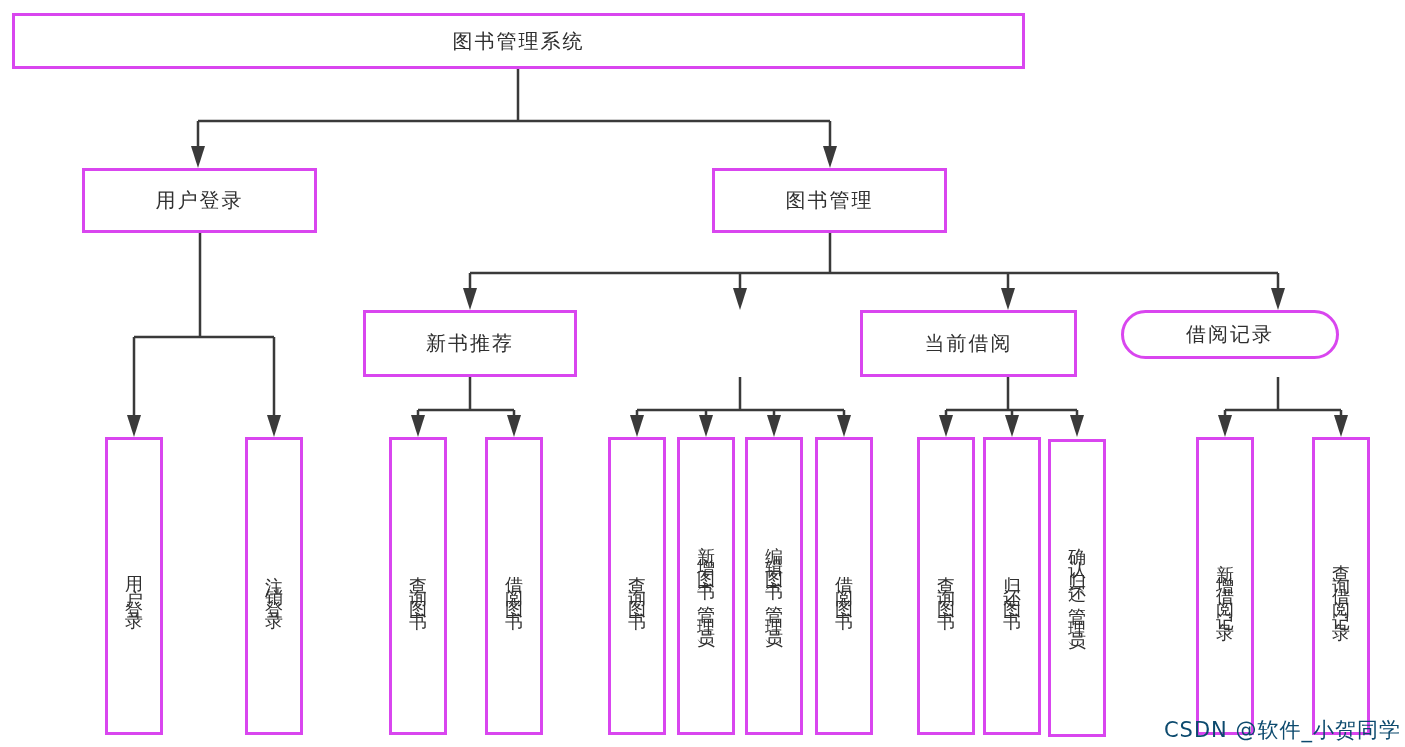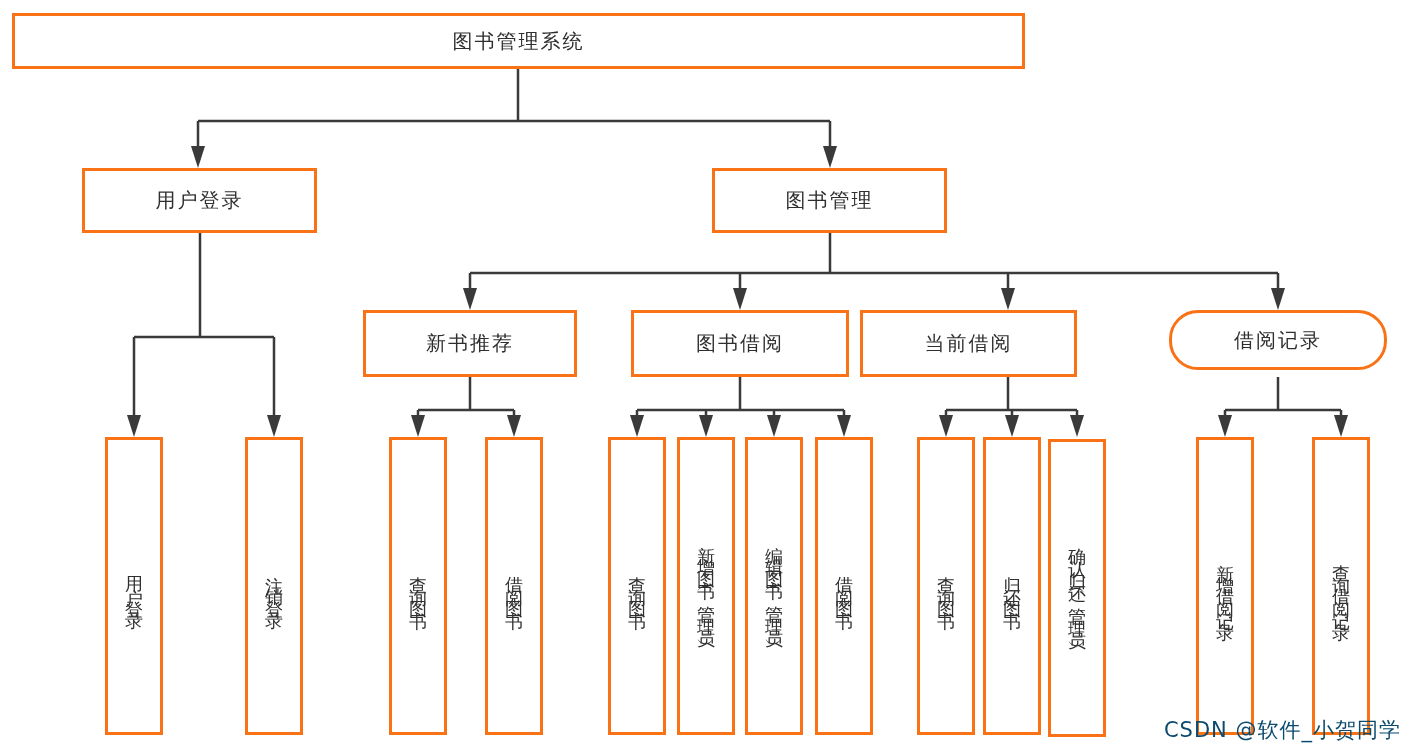--- a/index.html
+++ b/index.html
@@ -16,21 +16,21 @@
     overflow: hidden;
   }
   .wires {
     position: absolute;
     left: 0; top: 0;
     width: 1405px; height: 747px;
   }
   .node {
     position: absolute;
     box-sizing: border-box;
-    border: 3px solid #f97316;
+    border: 3px solid #d946ef;
     background: #ffffff;
     display: flex;
     align-items: center;
     justify-content: center;
     color: #2f2f2f;
   }
   .node-h span {
     font-size: 20px;
     letter-spacing: 2px;
     white-space: nowrap;
@@ -98,27 +98,24 @@
   <div class="node node-h" style="left:82px; top:168px; width:235px; height:65px;">
     <span>用户登录</span>
   </div>
   <div class="node node-h" style="left:712px; top:168px; width:235px; height:65px;">
     <span>图书管理</span>
   </div>
 
   <div class="node node-h" style="left:363px; top:310px; width:214px; height:67px;">
     <span>新书推荐</span>
   </div>
-  <div class="node node-h" style="left:631px; top:310px; width:218px; height:67px;">
-    <span>图书借阅</span>
-  </div>
   <div class="node node-h" style="left:860px; top:310px; width:217px; height:67px;">
     <span>当前借阅</span>
   </div>
-  <div class="node node-h" style="left:1169px; top:310px; width:218px; height:60px;border-radius:29px;">
+  <div class="node node-h" style="left:1121px; top:310px; width:218px; height:49px;border-radius:29px;">
     <span>借阅记录</span>
   </div>
 
   <div class="node node-v" style="left:105px; top:437px; width:58px; height:298px;">
     <span>用户登录</span>
   </div>
   <div class="node node-v" style="left:245px; top:437px; width:58px; height:298px;">
     <span>注销登录</span>
   </div>
 

